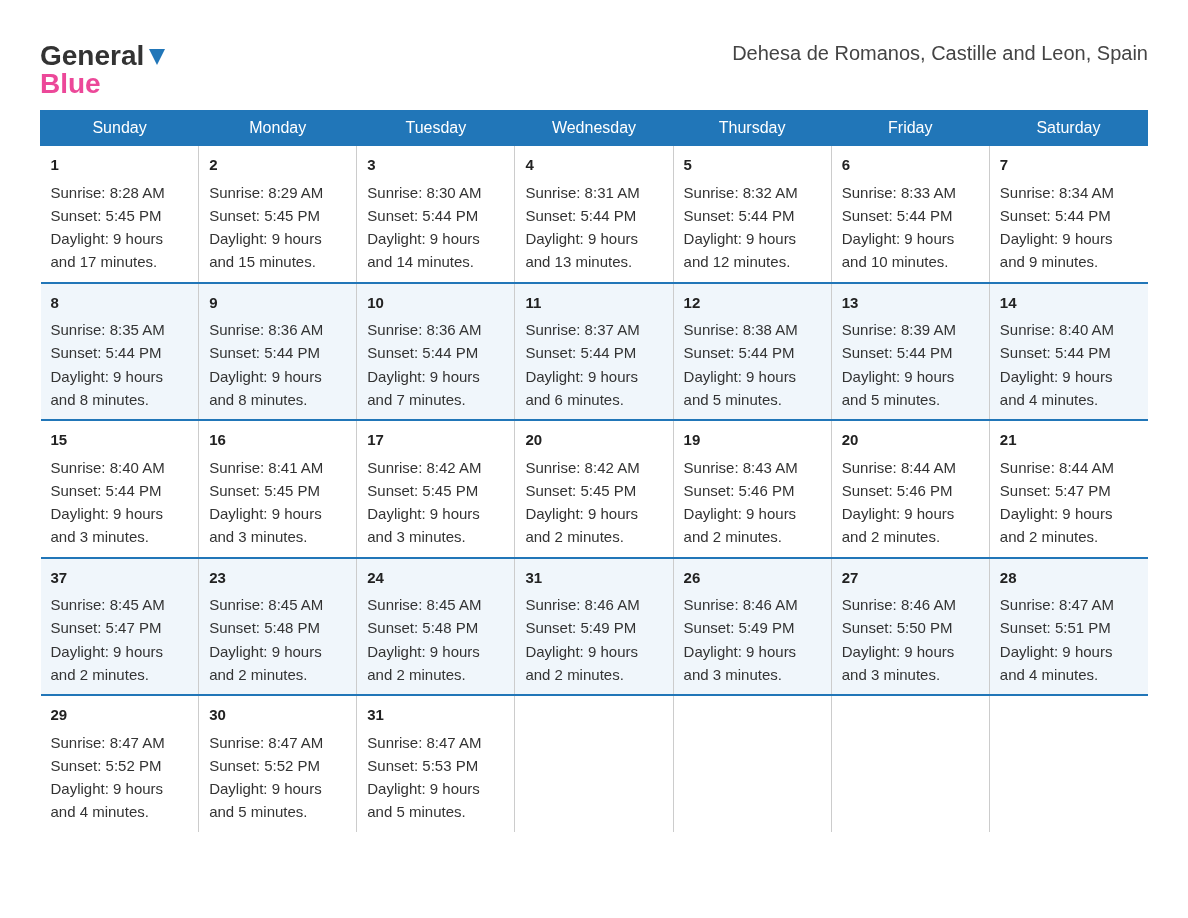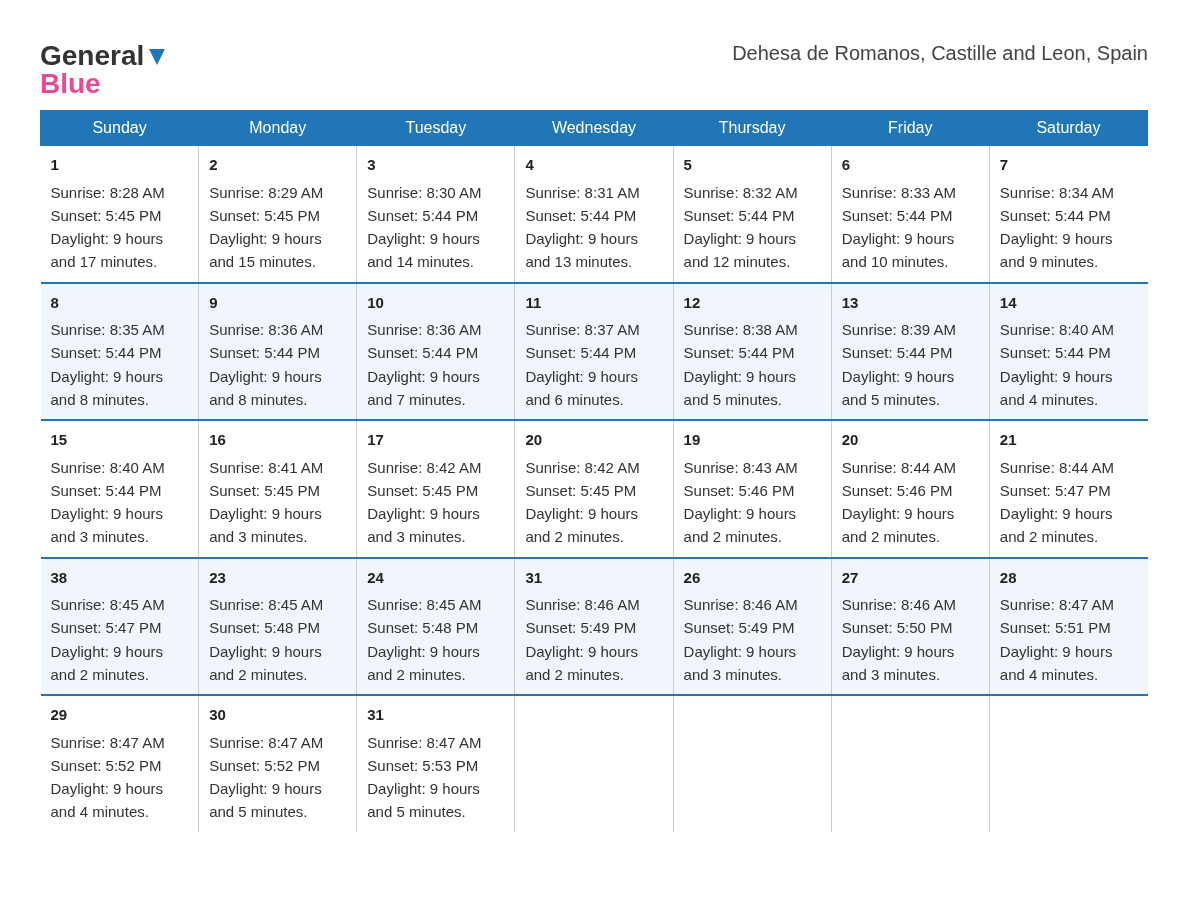--- a/index.html
+++ b/index.html
@@ -156,21 +156,21 @@
       <tr>
         <td><span class="day-num">15</span><span class="day-info">Sunrise: 8:40 AM<br>Sunset: 5:44 PM<br>Daylight: 9 hours and 3 minutes.</span></td>
         <td><span class="day-num">16</span><span class="day-info">Sunrise: 8:41 AM<br>Sunset: 5:45 PM<br>Daylight: 9 hours and 3 minutes.</span></td>
         <td><span class="day-num">17</span><span class="day-info">Sunrise: 8:42 AM<br>Sunset: 5:45 PM<br>Daylight: 9 hours and 3 minutes.</span></td>
         <td><span class="day-num">20</span><span class="day-info">Sunrise: 8:42 AM<br>Sunset: 5:45 PM<br>Daylight: 9 hours and 2 minutes.</span></td>
         <td><span class="day-num">19</span><span class="day-info">Sunrise: 8:43 AM<br>Sunset: 5:46 PM<br>Daylight: 9 hours and 2 minutes.</span></td>
         <td><span class="day-num">20</span><span class="day-info">Sunrise: 8:44 AM<br>Sunset: 5:46 PM<br>Daylight: 9 hours and 2 minutes.</span></td>
         <td><span class="day-num">21</span><span class="day-info">Sunrise: 8:44 AM<br>Sunset: 5:47 PM<br>Daylight: 9 hours and 2 minutes.</span></td>
       </tr>
       <tr>
-        <td><span class="day-num">38</span><span class="day-info">Sunrise: 8:45 AM<br>Sunset: 5:47 PM<br>Daylight: 9 hours and 2 minutes.</span></td>
+        <td><span class="day-num">37</span><span class="day-info">Sunrise: 8:45 AM<br>Sunset: 5:47 PM<br>Daylight: 9 hours and 2 minutes.</span></td>
         <td><span class="day-num">23</span><span class="day-info">Sunrise: 8:45 AM<br>Sunset: 5:48 PM<br>Daylight: 9 hours and 2 minutes.</span></td>
         <td><span class="day-num">24</span><span class="day-info">Sunrise: 8:45 AM<br>Sunset: 5:48 PM<br>Daylight: 9 hours and 2 minutes.</span></td>
         <td><span class="day-num">31</span><span class="day-info">Sunrise: 8:46 AM<br>Sunset: 5:49 PM<br>Daylight: 9 hours and 2 minutes.</span></td>
         <td><span class="day-num">26</span><span class="day-info">Sunrise: 8:46 AM<br>Sunset: 5:49 PM<br>Daylight: 9 hours and 3 minutes.</span></td>
         <td><span class="day-num">27</span><span class="day-info">Sunrise: 8:46 AM<br>Sunset: 5:50 PM<br>Daylight: 9 hours and 3 minutes.</span></td>
         <td><span class="day-num">28</span><span class="day-info">Sunrise: 8:47 AM<br>Sunset: 5:51 PM<br>Daylight: 9 hours and 4 minutes.</span></td>
       </tr>
       <tr>
         <td><span class="day-num">29</span><span class="day-info">Sunrise: 8:47 AM<br>Sunset: 5:52 PM<br>Daylight: 9 hours and 4 minutes.</span></td>
         <td><span class="day-num">30</span><span class="day-info">Sunrise: 8:47 AM<br>Sunset: 5:52 PM<br>Daylight: 9 hours and 5 minutes.</span></td>

